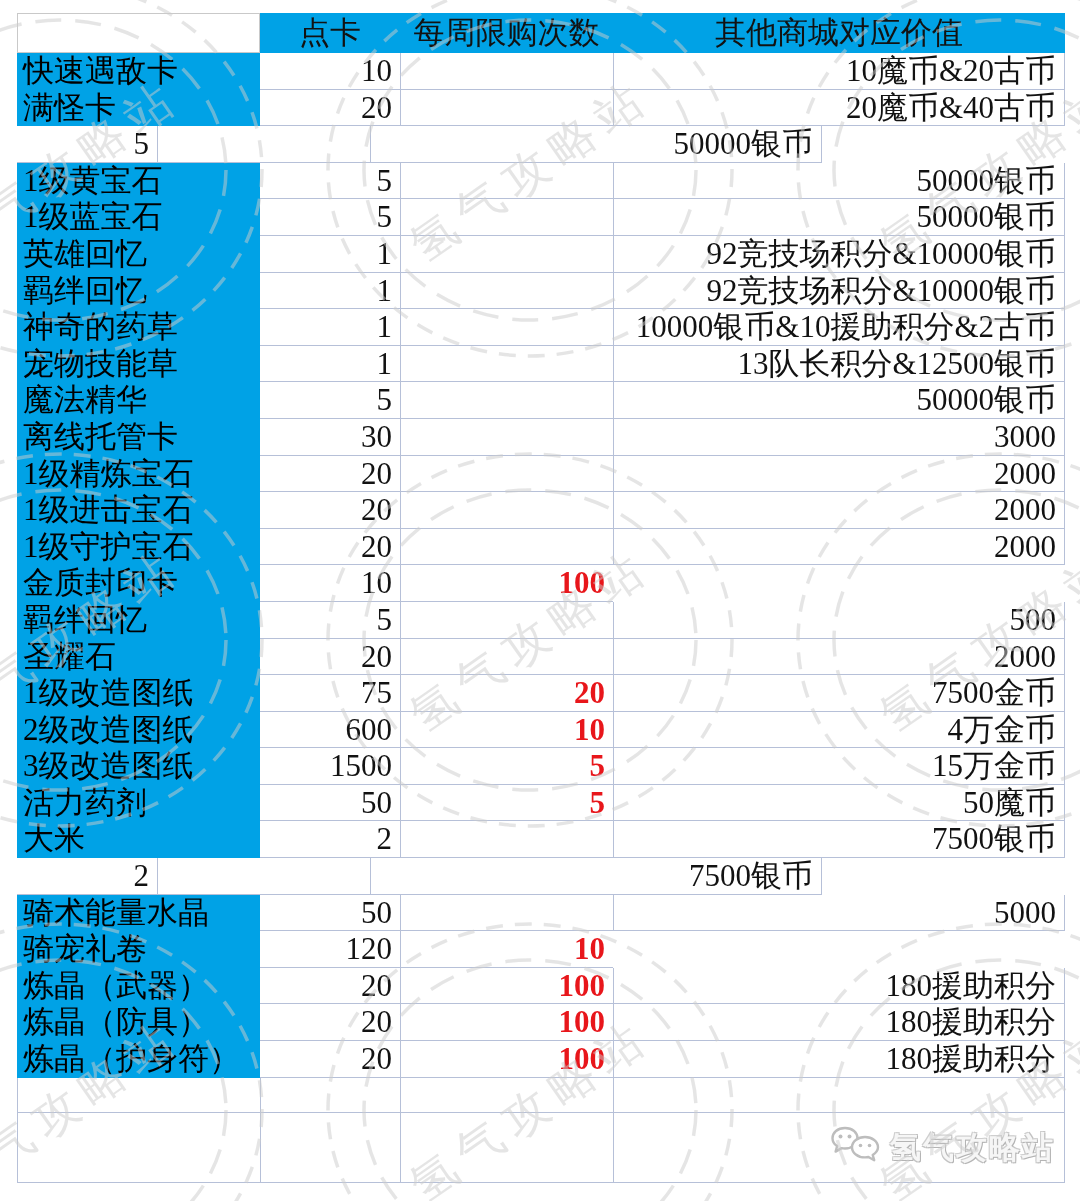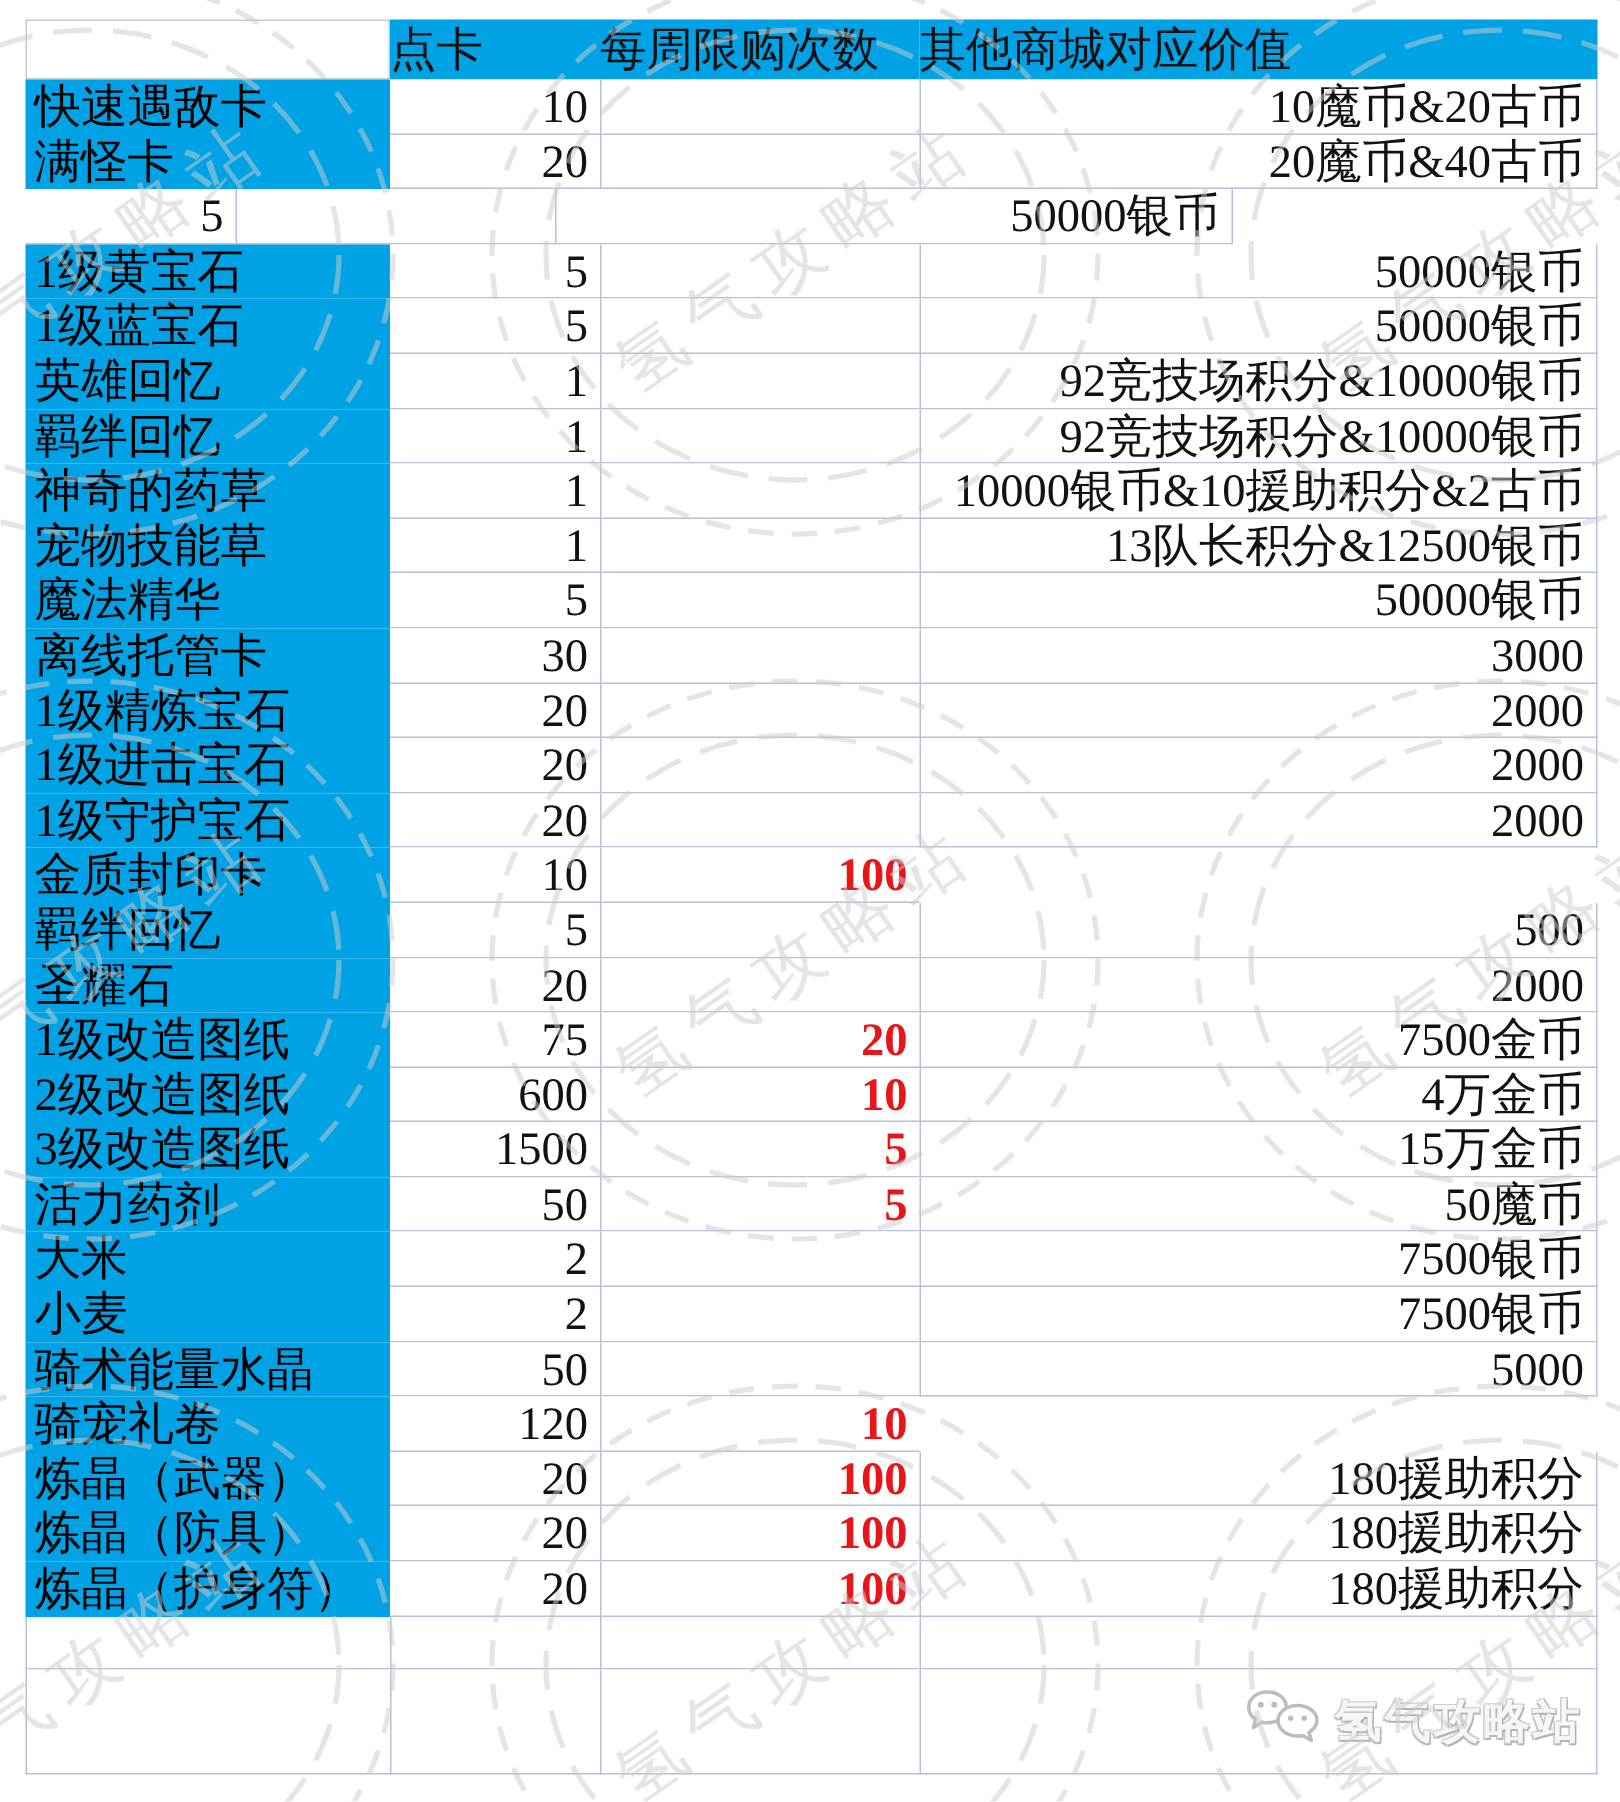--- a/index.html
+++ b/index.html
@@ -17,21 +17,21 @@
   .c2{width:140px;}
   .c3{width:213px;}
   .c4{width:452px;}
   
   .header-row{height:40px;}
   .header-row .cell{height:40px;line-height:40px;}
   .hblank{
     background:#ffffff;border:1px solid #c9c9c9;
   }
   .hcyan{
-    background:var(--accent_cyan,#00a2e6);color:#121212;text-align:left;
+    background:var(--accent_cyan,#00a2e6);color:#121212;text-align:center;
   }
   
   .data-row{height:36.6px;}
   .data-row .cell{height:36.6px;line-height:36.6px;}
   .item-cell{
     background:var(--accent_cyan,#00a2e6);padding-left:6px;color:#000000;
   }
   .num-cell{
     background:#fff;text-align:right;padding-right:8px;
     border-bottom:1px solid var(--grid_line,#b6c0d8);
@@ -203,21 +203,20 @@
           <div class="cell c3 num-cell limit-cell">5</div>
           <div class="cell c4 num-cell value-cell">50魔币</div>
         </div>
         <div class="row data-row">
           <div class="cell c1 item-cell">大米</div>
           <div class="cell c2 num-cell cost-cell">2</div>
           <div class="cell c3 num-cell limit-cell"></div>
           <div class="cell c4 num-cell value-cell">7500银币</div>
         </div>
         <div class="row data-row">
-          <div class="cell c1 item-cell">小麦</div>
           <div class="cell c2 num-cell cost-cell">2</div>
           <div class="cell c3 num-cell limit-cell"></div>
           <div class="cell c4 num-cell value-cell">7500银币</div>
         </div>
         <div class="row data-row">
           <div class="cell c1 item-cell">骑术能量水晶</div>
           <div class="cell c2 num-cell cost-cell">50</div>
           <div class="cell c3 num-cell limit-cell"></div>
           <div class="cell c4 num-cell value-cell">5000</div>
         </div>

